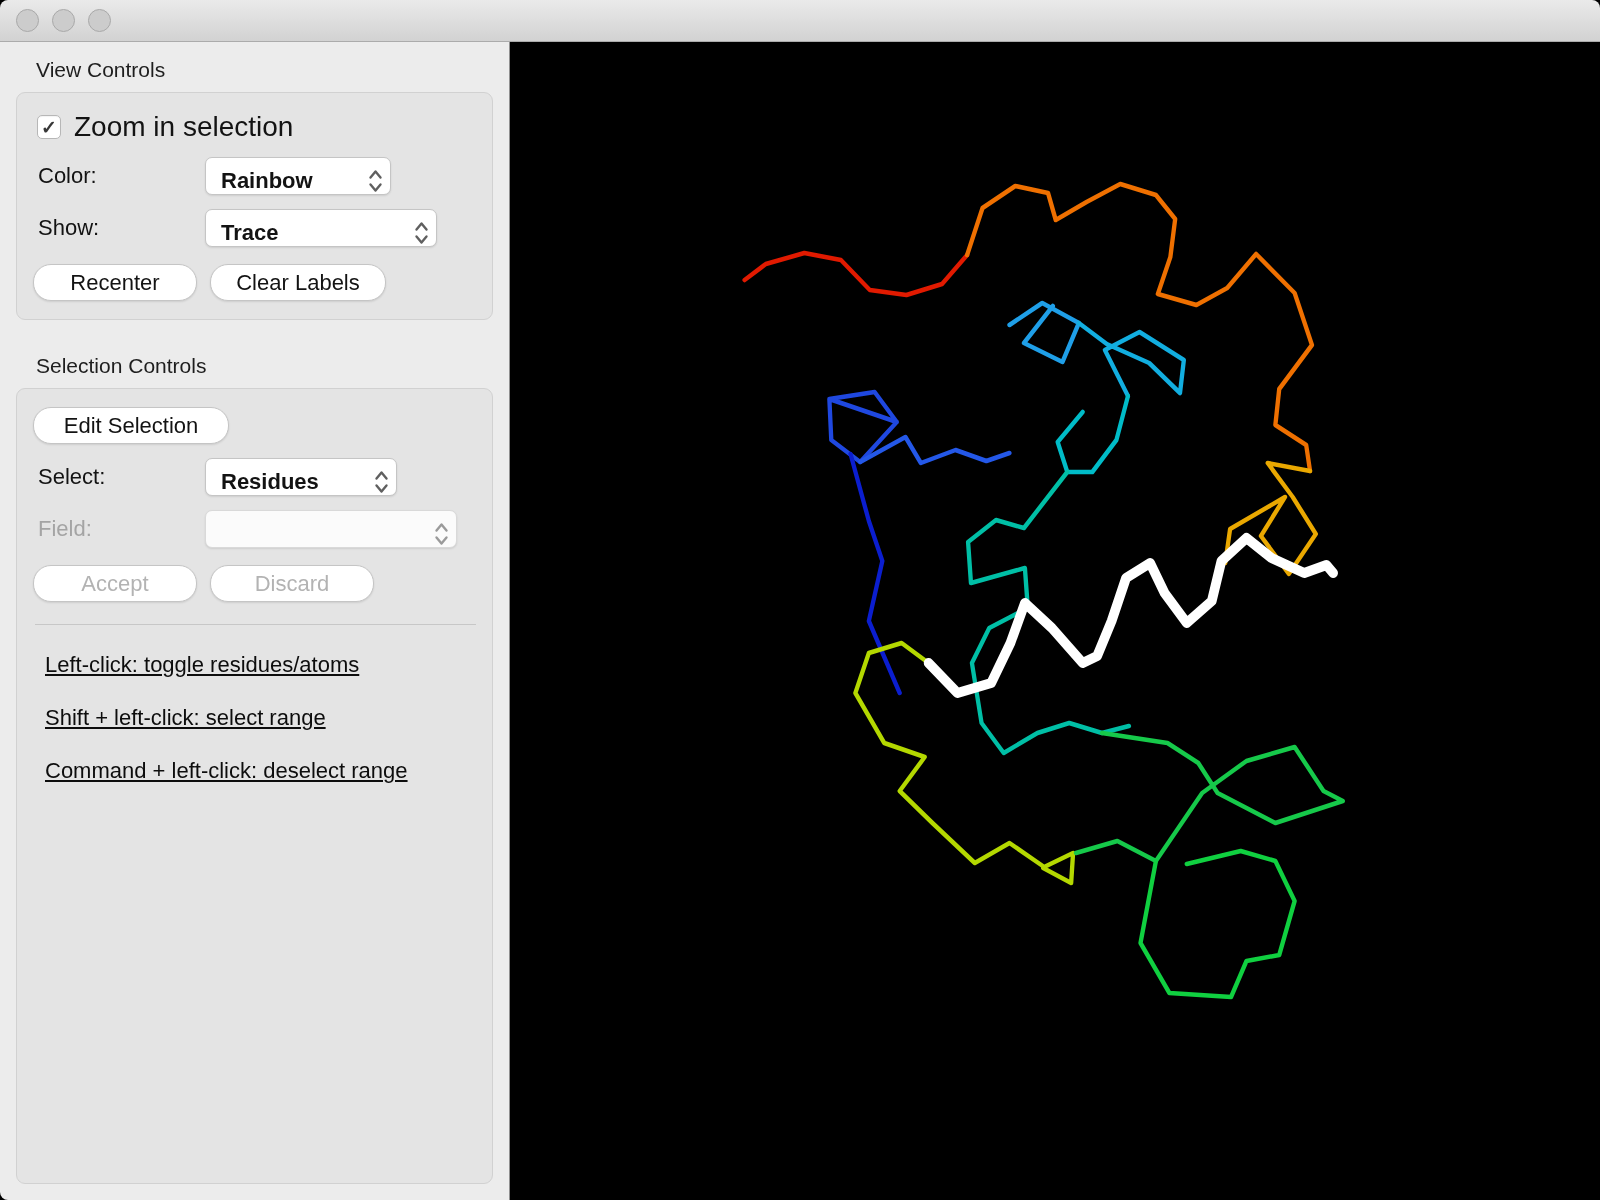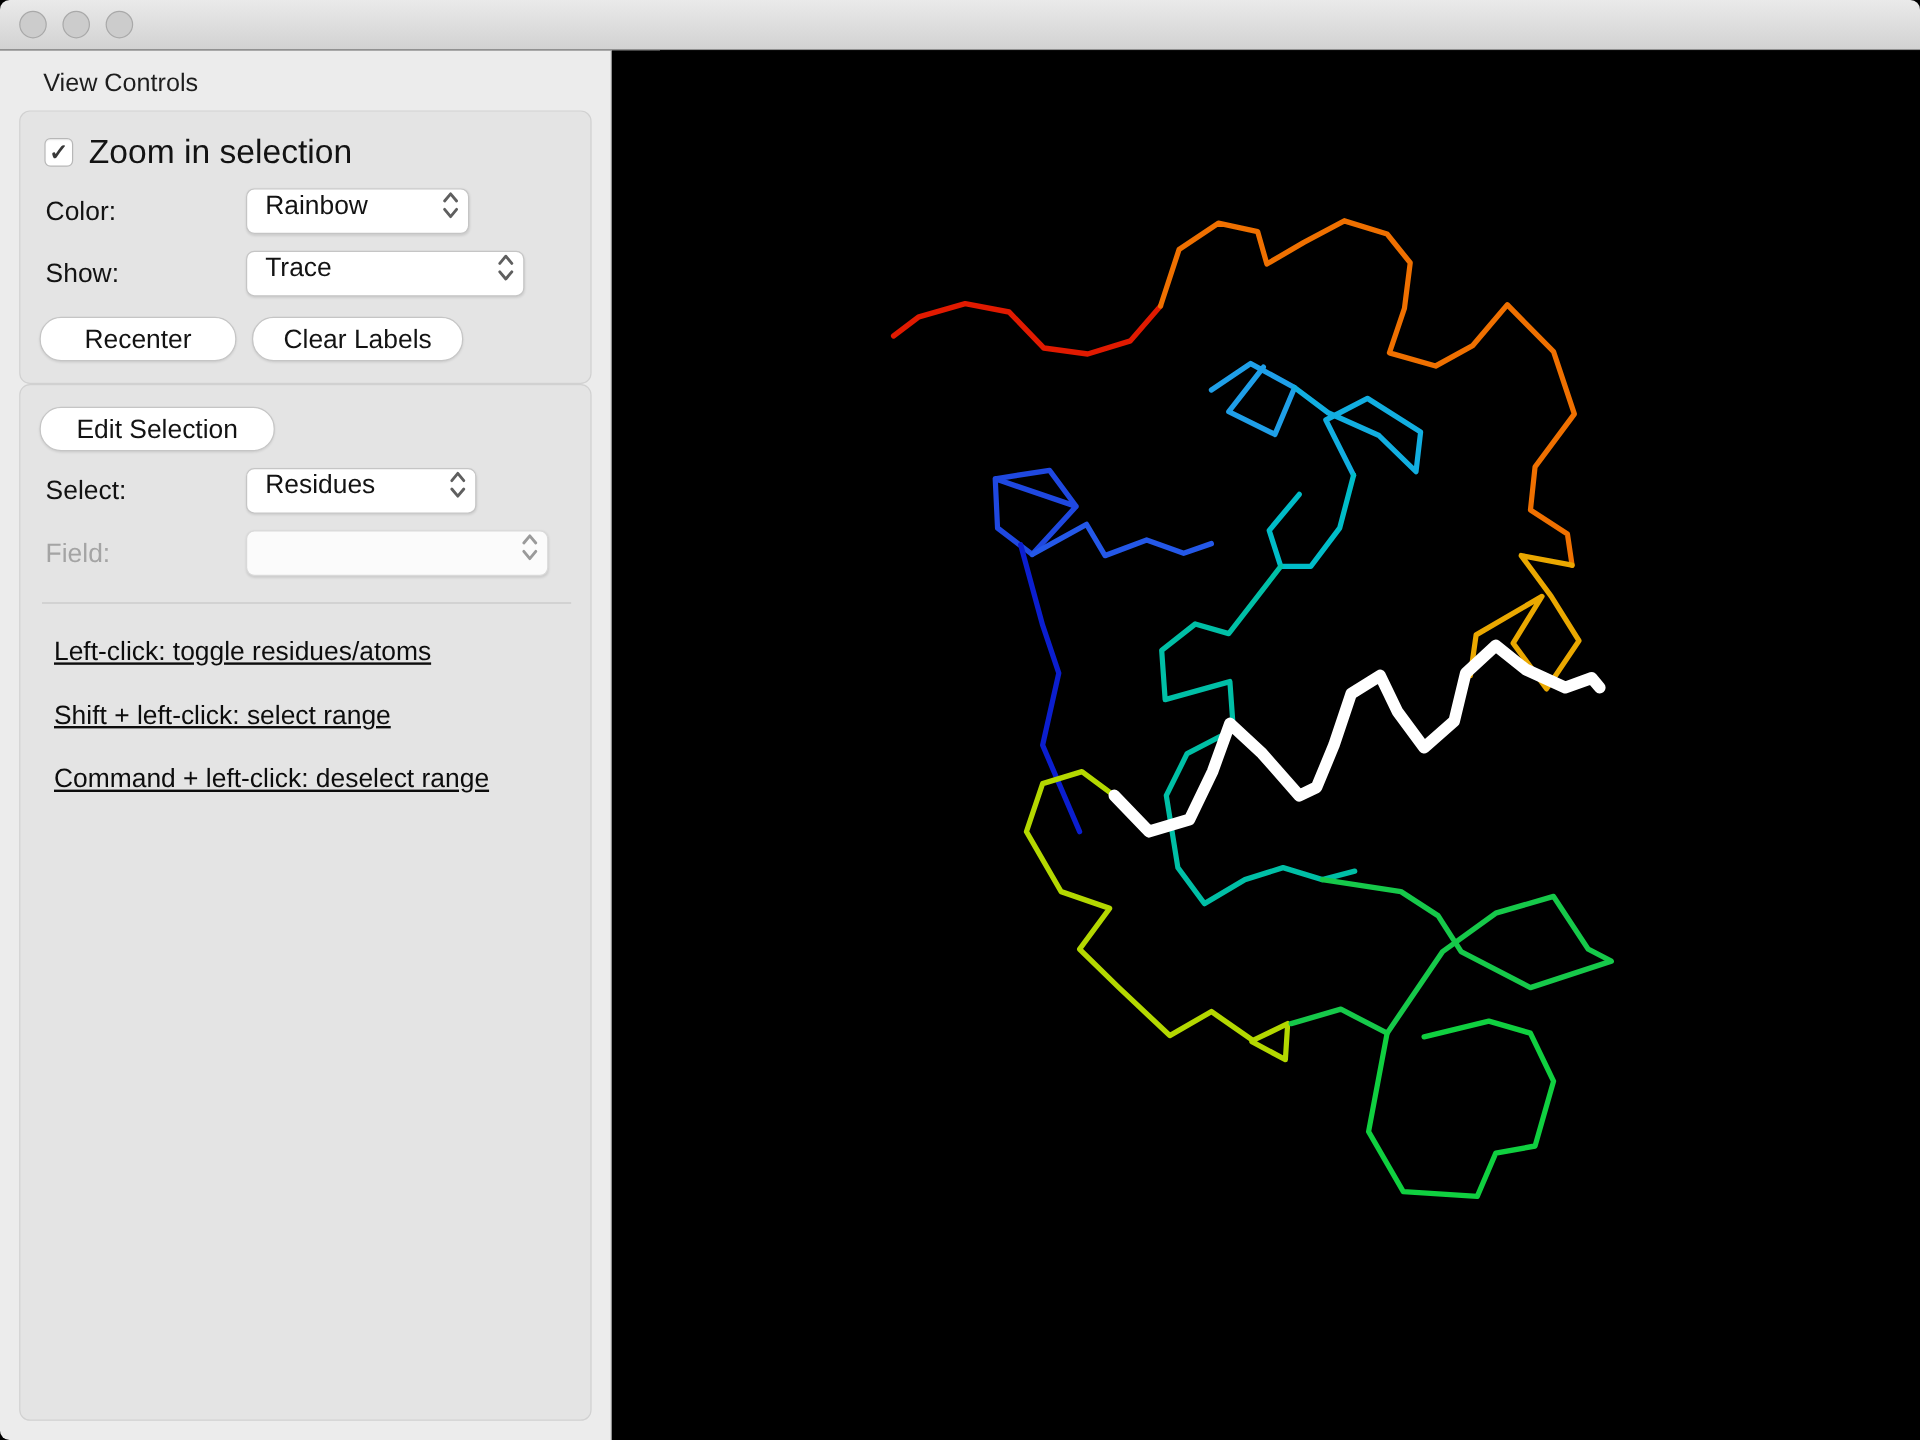--- a/index.html
+++ b/index.html
@@ -50,23 +50,23 @@
   .check { font-size:19px; font-weight:bold; color:#383838; line-height:1; }
   .checkbox-label { font-size:28px; color:#131313; }
 
   
   .form-row { display:flex; align-items:center; margin-top:14px; }
   .form-label { width:172px; padding-left:5px; font-size:22px; color:#131313; }
   .form-label.disabled { color:#a4a4a4; }
 
   .popup {
     height:38px; background:#ffffff; border:1px solid #c5c5c5; border-radius:7px;
-    display:flex; align-items:flex-start; justify-content:space-between;
+    display:flex; align-items:flex-end; justify-content:space-between;
     padding:0 7px 0 15px; font-size:22px; color:#131313;
-    box-shadow:0 1px 2px rgba(0,0,0,.10); cursor:default;
+    box-shadow:0 1px 2px rgba(0,0,0,.10); cursor:default;font-weight:bold;
   }
   .popup.disabled { background:#fbfbfb; border-color:#d9d9d9; }
   .popup-value { white-space:nowrap; }
   .popup-arrows { display:flex; align-items:center; margin-left:14px; }
 
   
   .button-row { display:flex; gap:13px; margin-top:17px; }
   .push {
     height:37px; background:#ffffff; border:1px solid #c5c5c5; border-radius:18px;
     font-size:22px; color:#131313; font-family:inherit;
@@ -138,20 +138,21 @@
           </div>
         </div>
 
         <div class="button-row">
           <button class="push w-recenter">Recenter</button>
           <button class="push w-clear">Clear Labels</button>
         </div>
 
       </div>
 
+      <div class="section-heading second">Selection Controls</div>
 
       <div class="groupbox selection">
 
         <div class="button-row" style="margin-top:6px">
           <button class="push w-edit">Edit Selection</button>
         </div>
 
         <div class="form-row">
           <span class="form-label">Select:</span>
           <div class="popup" style="width:192px">
@@ -171,20 +172,24 @@
             <span class="popup-value"></span>
             <span class="popup-arrows">
               <svg width="15" height="26" viewBox="0 0 15 26">
                 <path d="M2.5 9.5 L7.5 3.5 L12.5 9.5" stroke="#9a9a9a" stroke-width="2.4" fill="none" stroke-linecap="round" stroke-linejoin="round"></path>
                 <path d="M2.5 16.5 L7.5 22.5 L12.5 16.5" stroke="#9a9a9a" stroke-width="2.4" fill="none" stroke-linecap="round" stroke-linejoin="round"></path>
               </svg>
             </span>
           </div>
         </div>
 
+        <div class="button-row">
+          <button class="push disabled w-half">Accept</button>
+          <button class="push disabled w-half">Discard</button>
+        </div>
 
         <hr class="divider">
 
         <div class="help-line">Left-click: toggle residues/atoms</div>
         <div class="help-line">Shift + left-click: select range</div>
         <div class="help-line">Command + left-click: deselect range</div>
 
       </div>
     </div>
 

